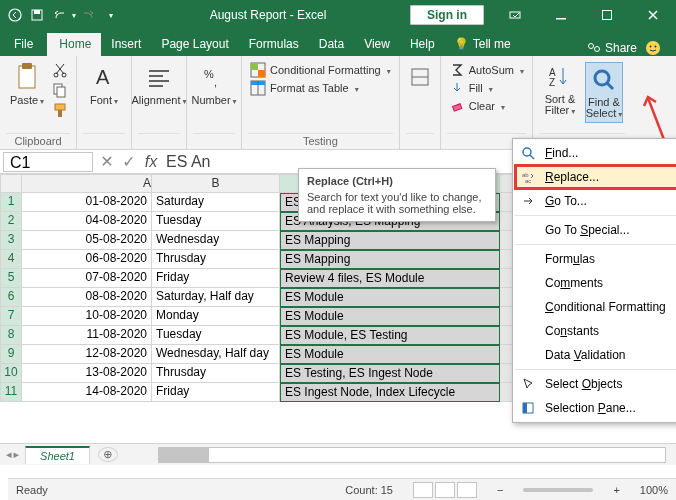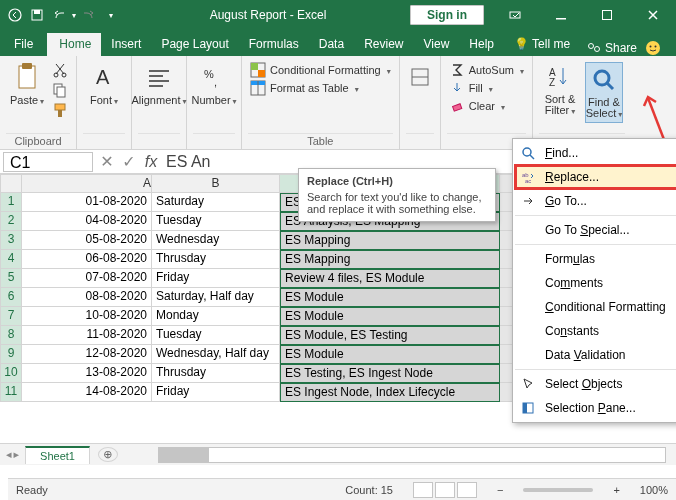--- a/index.html
+++ b/index.html
@@ -54,21 +54,21 @@
 .rh { width:22px; border:1px solid #d4d4d4; border-top:none; background:#f0f0f0; text-align:center; line-height:17px; color:#333; }
 .cell { border:1px solid #d4d4d4; border-top:none; border-left:none; padding:0 4px; line-height:17px; white-space:nowrap; overflow:hidden; }
 .wA { width:130px; text-align:right; } .wB { width:128px; } .wC { width:220px; }
 .wD { width:60px; background:#e6e6e6; }
 .sel { background:#d6d6d6; border:1px solid #217346 !important; position:relative; }
 .selhdr { background:#d2e7db !important; color:#217346; }
 
 
 .sheets { position:absolute; left:0; right:0; top:443px; height:22px; border-top:1px solid #d4d4d4; background:#f3f3f3; display:flex; align-items:center; font-size:11px; }
 .sheets .nav { display:flex; gap:2px; padding:0 6px; color:#888; }
-.sheet { background:#fff; border:1px solid #d4d4d4; border-bottom:none; padding:2px 14px; color:#217346; border-top:2px solid #217346; }
+.sheet { background:#fff; border:1px solid #d4d4d4; border-bottom:none; padding:2px 14px; color:#217346; border-top:2px solid #217346;font-style:italic; }
 .sheet-add { width:20px; text-align:center; color:#666; border:1px solid #d4d4d4; border-radius:50%; margin-left:8px; }
 .hscroll { flex:1; margin:0 10px 0 40px; height:16px; border:1px solid #c5c5c5; background:#fff; position:relative; }
 .hscroll::before { content:""; position:absolute; left:0; top:0; width:50px; height:100%; background:#c5c5c5; }
 
 
 .status { position:absolute; left:8px; right:0; bottom:0; height:22px; background:#f3f3f3; border-top:1px solid #d4d4d4; display:flex; align-items:center; font-size:11px; color:#444; padding:0 8px; gap:20px; }
 .status .fill { flex:1; }
 .zslider { width:70px; height:4px; background:#c5c5c5; border-radius:2px; }
 .views { display:flex; gap:2px; }
 .views .v { width:20px; height:16px; border:1px solid #c5c5c5; background:#fff; }
@@ -145,21 +145,20 @@
   </div>
 </div>
 
 <div class="tabs">
   <div class="tab file">File</div>
   <div class="tab active">Home</div>
   <div class="tab">Insert</div>
   <div class="tab">Page Layout</div>
   <div class="tab">Formulas</div>
   <div class="tab">Data</div>
-  <div class="tab">Review</div>
   <div class="tab">View</div>
   <div class="tab">Help</div>
   <div class="tab"><span style="opacity:.8">💡</span> <span>Tell me</span></div>
   <div class="tabs-r">
     <div class="tb">
         <svg width="14" height="14">
           <circle cx="4" cy="5" r="2.5" fill="none" stroke="#fff"></circle>
           <circle cx="10" cy="8" r="2.5" fill="none" stroke="#fff"></circle>
         </svg>
         <span>Share</span>
@@ -275,21 +274,21 @@
                 <rect x="1" y="1" width="14" height="14" fill="none" stroke="#666"></rect>
                 <rect x="1" y="1" width="14" height="4" fill="#2196f3"></rect>
                 <line x1="8" y1="1" x2="8" y2="15" stroke="#666"></line>
               </svg>
             </span>
             <span>Format as Table</span>
             <span class="drop"></span>
           </div>
       </div>
     </div>
-    <div class="group-label">Table</div>
+    <div class="group-label">Testing</div>
   </div>
 
   <div class="group">
     <div class="group-body">
       <div class="big-btn" style="width:24px">
         <span class="bi">
             <svg width="20" height="20">
               <rect x="2" y="2" width="16" height="16" fill="none" stroke="#666"></rect>
               <line x1="2" y1="10" x2="18" y2="10" stroke="#666"></line>
             </svg>

